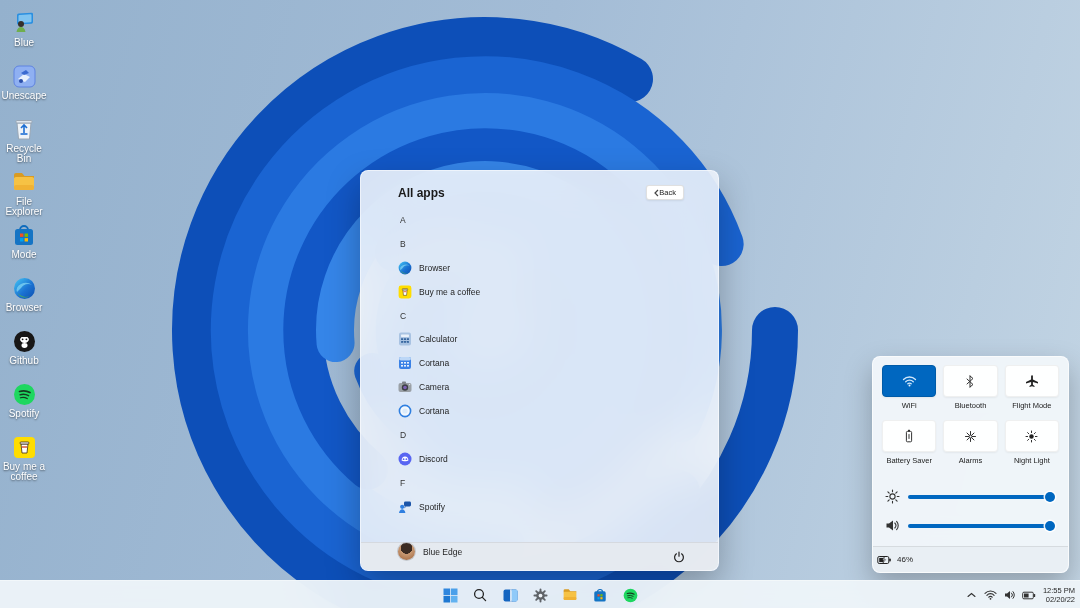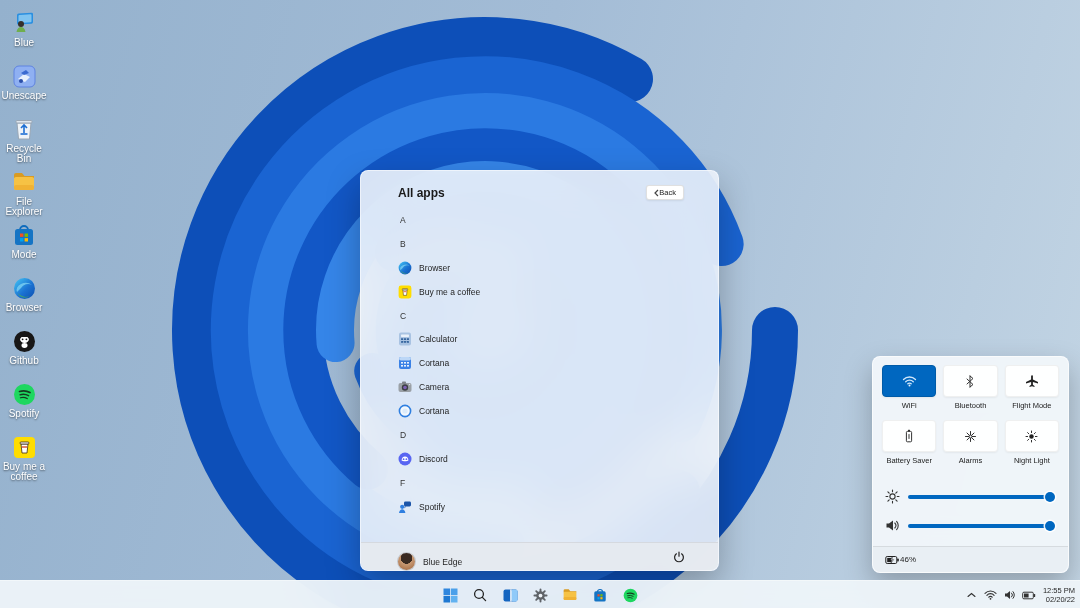--- a/index.html
+++ b/index.html
@@ -26,21 +26,21 @@
   .sm-title { position:absolute; left:37px; top:15px; font-size:12px; font-weight:bold; color:#1a1a1a; }
   .sm-back { position:absolute; right:34px; top:14px; height:15px; padding:0 7px; display:flex; align-items:center; gap:0;
              background:#fff; border:1px solid rgba(0,0,0,.12); border-radius:3px; font-size:7.5px; color:#222;
              box-shadow:0 1px 2px rgba(0,0,0,.08); cursor:pointer; }
   .sm-list { position:absolute; left:0; right:0; top:37px; }
   .sm-row { height:23.9px; display:flex; align-items:center; padding-left:37px; cursor:pointer; }
   .sm-row.letter { padding-left:39px; font-size:8.5px; color:#333; }
   .sm-row .app-ic { width:14px; height:14px; display:flex; align-items:center; justify-content:center; margin-right:7px; }
   .sm-row .app-label { font-size:8.5px; color:#1f1f1f; }
   .sm-footer { position:absolute; left:0; right:0; bottom:0; height:28px; background:rgba(230,234,239,.92);
-               border-top:1px solid rgba(0,0,0,.07); border-radius:0 0 8px 8px; display:flex; align-items:flex-end; }
+               border-top:1px solid rgba(0,0,0,.07); border-radius:0 0 8px 8px; display:flex; align-items:flex-start; }
   .sm-user { display:flex; align-items:center; gap:8px; margin-left:37px; cursor:pointer; }
   .avatar { width:17px; height:17px; border-radius:50%;
             background:radial-gradient(circle at 50% 30%,#3b2b22 0%,#3b2b22 38%,#c89a74 40%,#b07a52 75%,#6b4a33 100%);
             box-shadow:0 0 0 1px rgba(0,0,0,.15); }
   .sm-user-name { font-size:8.5px; color:#1f1f1f; }
   .sm-power { position:absolute; right:30px; top:50%; transform:translateY(-50%); width:18px; height:18px;
               display:flex; align-items:center; justify-content:center; cursor:pointer; border-radius:3px; }
 
   
   .quick-settings { position:absolute; left:872px; top:356px; width:197px; height:217px;
@@ -55,21 +55,21 @@
             box-shadow:0 1px 2px rgba(0,0,0,.06); }
   .qs-btn.active { background:#0067c0; border-color:#005ba8; }
   .qs-label { margin-top:4px; font-size:7.5px; color:#222; }
   .qs-sliders { position:absolute; left:12px; right:14px; top:125px; }
   .qs-slider-row { height:29px; display:flex; align-items:center; gap:8px; }
   .qs-track { position:relative; flex:1; height:4px; background:#0067c0; border-radius:2px; cursor:pointer; }
   .qs-thumb { position:absolute; right:-1px; top:50%; transform:translateY(-50%); width:10px; height:10px;
               background:#0067c0; border-radius:50%; box-shadow:0 0 0 1.5px rgba(255,255,255,.9); cursor:grab; }
   .qs-battery { position:absolute; left:0; right:0; bottom:0; height:26px; background:rgba(232,237,243,.9);
                 border-top:1px solid rgba(0,0,0,.08); border-radius:0 0 8px 8px;
-                display:flex; align-items:center; padding-left:12px; font-size:8px; color:#222; }
+                display:flex; align-items:center; gap:5px; padding-left:4px; font-size:8px; color:#222; }
 
   
   .taskbar { position:absolute; left:0; right:0; bottom:0; height:28px; background:rgba(238,244,249,.95);
              backdrop-filter:blur(16px); border-top:1px solid rgba(255,255,255,.4); }
   .tb-center { position:absolute; left:50%; top:0; height:28px; transform:translateX(-50%);
                display:flex; align-items:center; gap:8px; }
   .tb-btn { width:22px; height:22px; border-radius:4px; display:flex; align-items:center; justify-content:center; cursor:pointer; }
   .tray { position:absolute; right:5px; top:0; height:28px; display:flex; align-items:center; gap:5px; }
   .tray-ic { width:14px; height:14px; display:flex; align-items:center; justify-content:center; cursor:pointer; }
   .tray-clock { margin-left:2px; display:flex; flex-direction:column; align-items:flex-end; cursor:pointer; }

